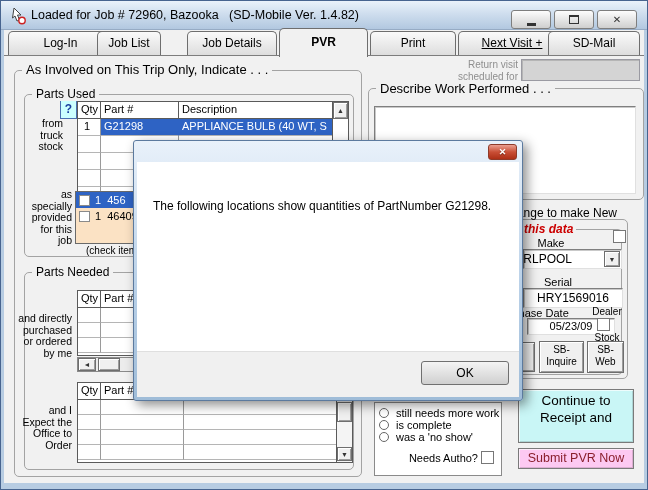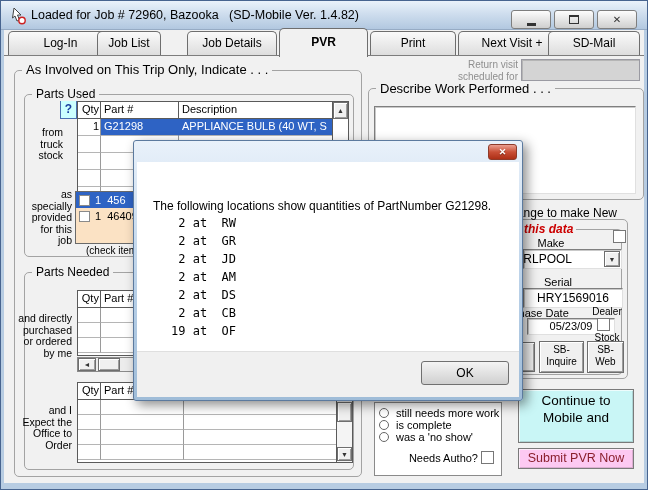--- a/index.html
+++ b/index.html
@@ -50,21 +50,21 @@
   .side-label { position:absolute; text-align:right; font-size:10.5px; line-height:11.5px; color:#000; }
   .gray { color:#8f8f8f; }
 
   
   .grid { position:absolute; background:#fff; border:1px solid #5a5a5a; overflow:hidden; }
   .ghead { display:flex; height:17px; background:#fff; }
   .ghead .gc { border-right:1px solid #5a5a5a; border-bottom:1px solid #5a5a5a; font-size:11px; padding:1px 0 0 3px; white-space:nowrap; overflow:hidden; }
   .grow { display:flex; height:17px; }
   .grow.h15 { height:15px; }
   .grow .gc { border-right:1px solid #9a9a9a; border-bottom:1px solid #b5b5b5; font-size:11px; padding:1px 0 0 3px; white-space:nowrap; overflow:hidden; }
-  .gc.qty { width:23px; text-align:right; padding-right:1px; }
+  .gc.qty { width:23px; text-align:right; padding-right:10px; }
   .gc.sel { background:var(--selection); color:#fff; border-right-color:var(--selection); }
   .vscroll { position:absolute; top:0; bottom:0; right:0; width:16px; background:#f4f4f4; border-left:1px solid #5a5a5a; }
   .btn3d {
     background:#f0f0f0; border:1px solid #6e6e6e;
     box-shadow:inset 1px 1px 0 #ffffff, inset -1px -1px 0 #9d9d9d;
     display:flex; align-items:center; justify-content:center;
     font-size:7px; color:#333;
   }
 
   
@@ -142,32 +142,32 @@
   </div>
 </div>
 
 <div class="content-bg"></div>
 <div class="tabline"></div>
 <div class="tab" style="left:8px;width:105px;">Log-In</div>
 <div class="tab" style="left:97px;width:64px;">Job List</div>
 <div class="tab" style="left:187px;width:90px;">Job Details</div>
 <div class="tab active" style="left:279px;width:89px;">PVR</div>
 <div class="tab" style="left:370px;width:86px;">Print</div>
-<div class="tab" style="left:458px;width:108px;">Next Visit +</div>
+<div class="tab" style="left:458px;width:108px;text-decoration:underline;">Next Visit +</div>
 <div class="tab" style="left:548px;width:92px;">SD-Mail</div>
 
 <div class="groupbox" style="left:14px;top:70px;width:348px;height:407px;"></div>
 <div class="legend" style="left:22px;top:62px;">As Involved on This Trip Only, Indicate . . .</div>
 
 <div class="groupbox" style="left:24px;top:94px;width:330px;height:163px;"></div>
 <div class="legend sm" style="left:32px;top:87px;">Parts Used</div>
 
 <div class="abs" style="left:60px;top:100px;width:17px;height:19px;background:#ccffff;border:1px solid #4a6fb0;color:#1a3fa0;font-weight:bold;font-size:12px;text-align:center;line-height:17px;">?</div>
 
-<div class="side-label" style="left:18px;top:127px;width:45px;">
+<div class="side-label" style="left:18px;top:118px;width:45px;">
   <div>from</div>
   <div>truck</div>
   <div>stock</div>
 </div>
 
 <div class="grid" style="left:77px;top:101px;width:272px;height:125px;">
   <div class="ghead">
     <div class="gc qty" style="width:23px;">Qty</div>
     <div class="gc" style="width:78px;">Part #</div>
     <div class="gc" style="width:155px;">Description</div>
@@ -354,26 +354,25 @@
 <div class="abs" style="left:396px;top:407px;font-size:11px;">still needs more work</div>
 <div class="radio" style="left:379px;top:420px;"></div>
 <div class="abs" style="left:396px;top:419px;font-size:11px;">is complete</div>
 <div class="radio" style="left:379px;top:432px;"></div>
 <div class="abs" style="left:396px;top:431px;font-size:11px;">was a 'no show'</div>
 <div class="abs" style="left:390px;top:452px;width:88px;text-align:right;font-size:11px;">Needs Autho?</div>
 <div class="checkbox" style="left:481px;top:451px;"></div>
 
 <div class="bigbtn continue-btn" style="left:518px;top:389px;width:116px;height:54px;">
   <div>Continue to</div>
-  <div>Mobile and</div>
+  <div>Receipt and</div>
 </div>
 <div class="bigbtn submit-btn" style="left:518px;top:448px;width:116px;height:21px;">Submit PVR Now</div>
 
 <div class="dialog">
   <div class="dialog-close"><span>✕</span></div>
   <div class="dialog-body">
     <div class="dialog-msg">The following locations show quantities of PartNumber G21298.</div>
-    <div class="stock-list"><div> 2 at  RW</div><div> 2 at  GR</div><div> 2 at  JD</div><div> 2 at  AM</div><div> 2 at  DS</div><div> 2 at  CB</div><div>19 at  OF</div></div>
     <div class="dialog-footer">
       <div class="ok-btn">OK</div>
     </div>
   </div>
 </div>
 
 </body></html>

